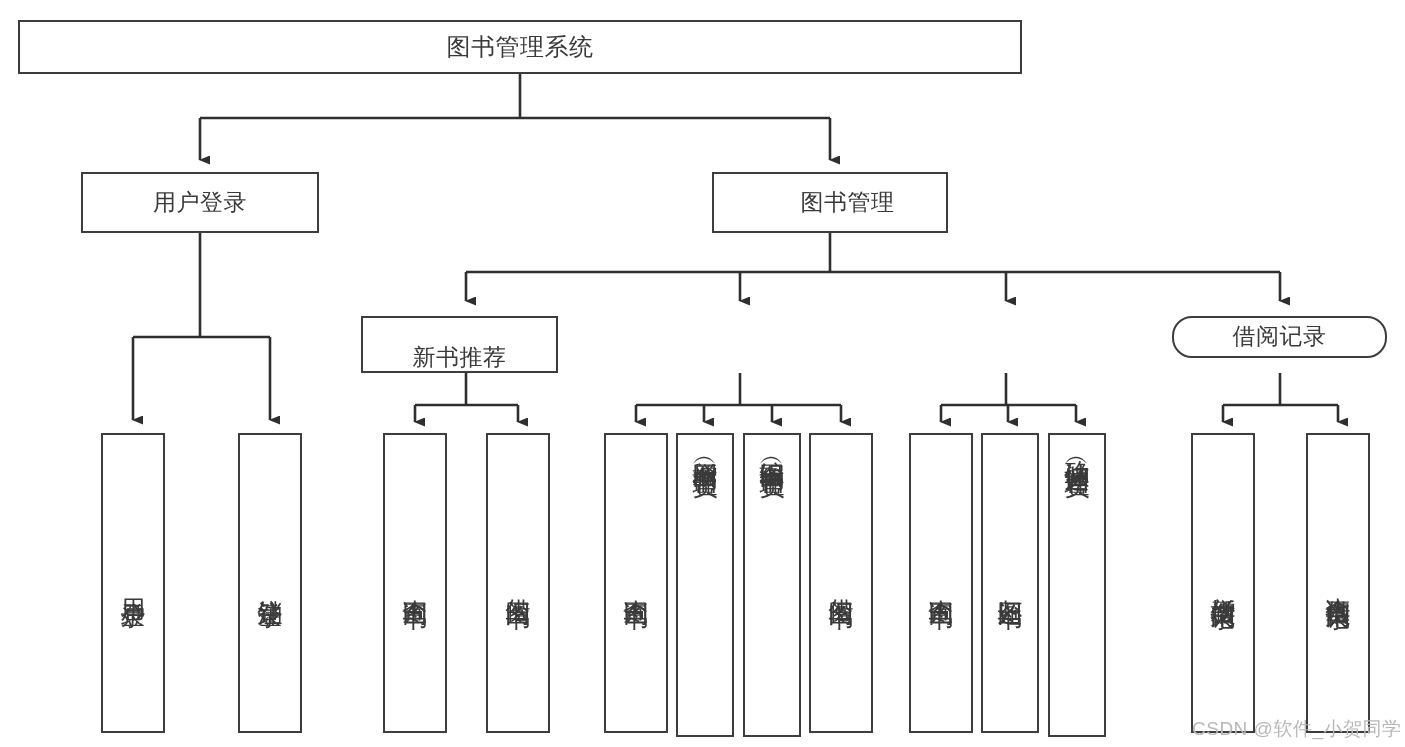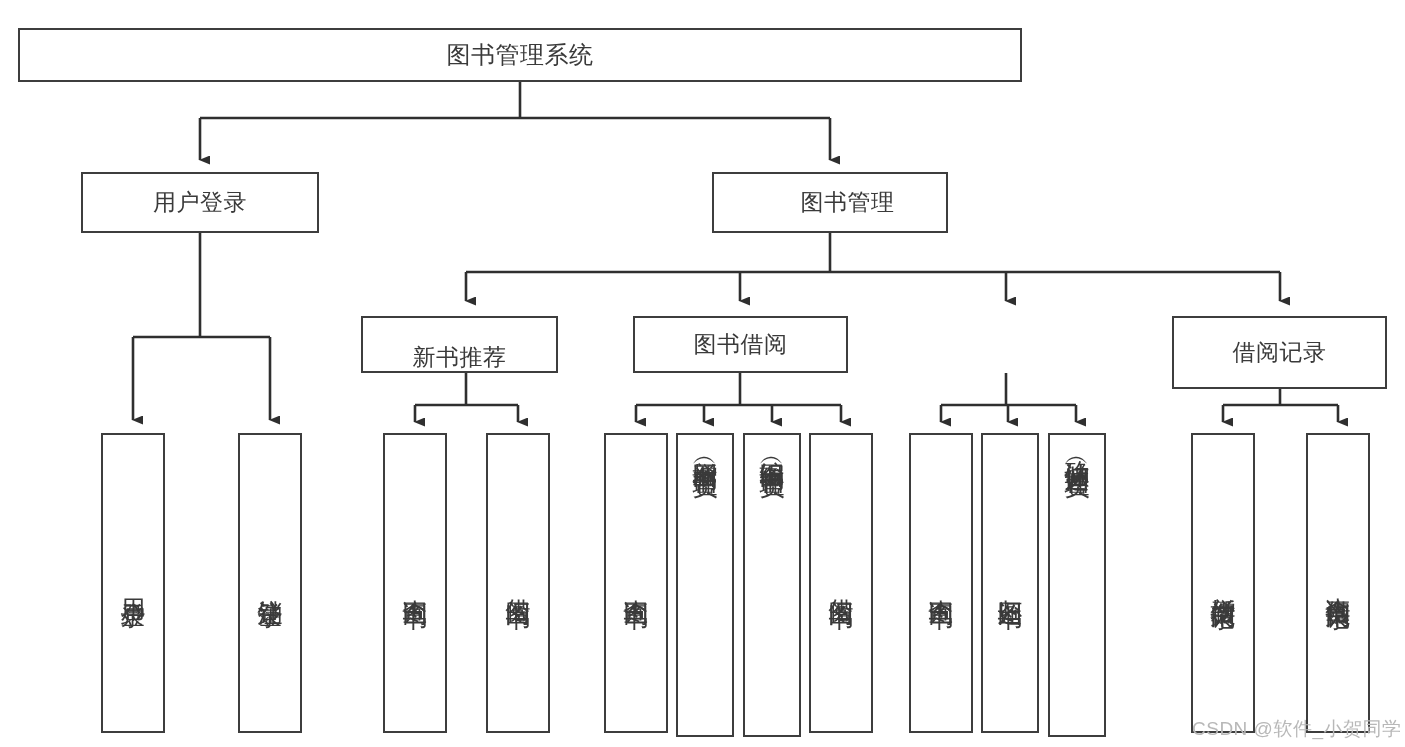--- a/index.html
+++ b/index.html
@@ -127,42 +127,39 @@
       <path d="M 1008,405 L 1008,422" marker-end="url(#arrowhead)"></path>
       <path d="M 1076,405 L 1076,422" marker-end="url(#arrowhead)"></path>
 
       <path d="M 1280,373 L 1280,405"></path>
       <path d="M 1223,405 L 1338,405"></path>
       <path d="M 1223,405 L 1223,422" marker-end="url(#arrowhead)"></path>
       <path d="M 1338,405 L 1338,422" marker-end="url(#arrowhead)"></path>
     </g>
   </svg>
 
-  <div class="node horizontal root" style="left:18px; top:28px; width:1004px; height:54px;">
+  <div class="node horizontal root" style="left:18px; top:20px; width:1004px; height:54px;">
     <span class="node-label">图书管理系统</span>
   </div>
 
   <div class="node horizontal" style="left:81px; top:172px; width:238px; height:61px;">
     <span class="node-label">用户登录</span>
   </div>
 
   <div class="node horizontal" style="left:712px; top:172px; width:236px; height:61px;padding-left:35px;">
     <span class="node-label">图书管理</span>
   </div>
 
   <div class="node horizontal" style="left:361px; top:316px; width:197px; height:57px;align-items:flex-end;">
     <span class="node-label">新书推荐</span>
   </div>
 
-  <div class="node horizontal" style="left:633px; top:316px; width:215px; height:57px;">
-    <span class="node-label">图书借阅</span>
-  </div>
-
-
-  <div class="node horizontal" style="left:1172px; top:316px; width:215px; height:73px;">
+
+
+  <div class="node horizontal" style="left:1172px; top:316px; width:215px; height:42px;border-radius:20px;">
     <span class="node-label">借阅记录</span>
   </div>
 
   <div class="node vertical center-text" style="left:101px; top:433px; width:64px; height:300px;">
     <span class="node-label">用户登录</span>
   </div>
 
   <div class="node vertical center-text" style="left:238px; top:433px; width:64px; height:300px;">
     <span class="node-label">注销登录</span>
   </div>

